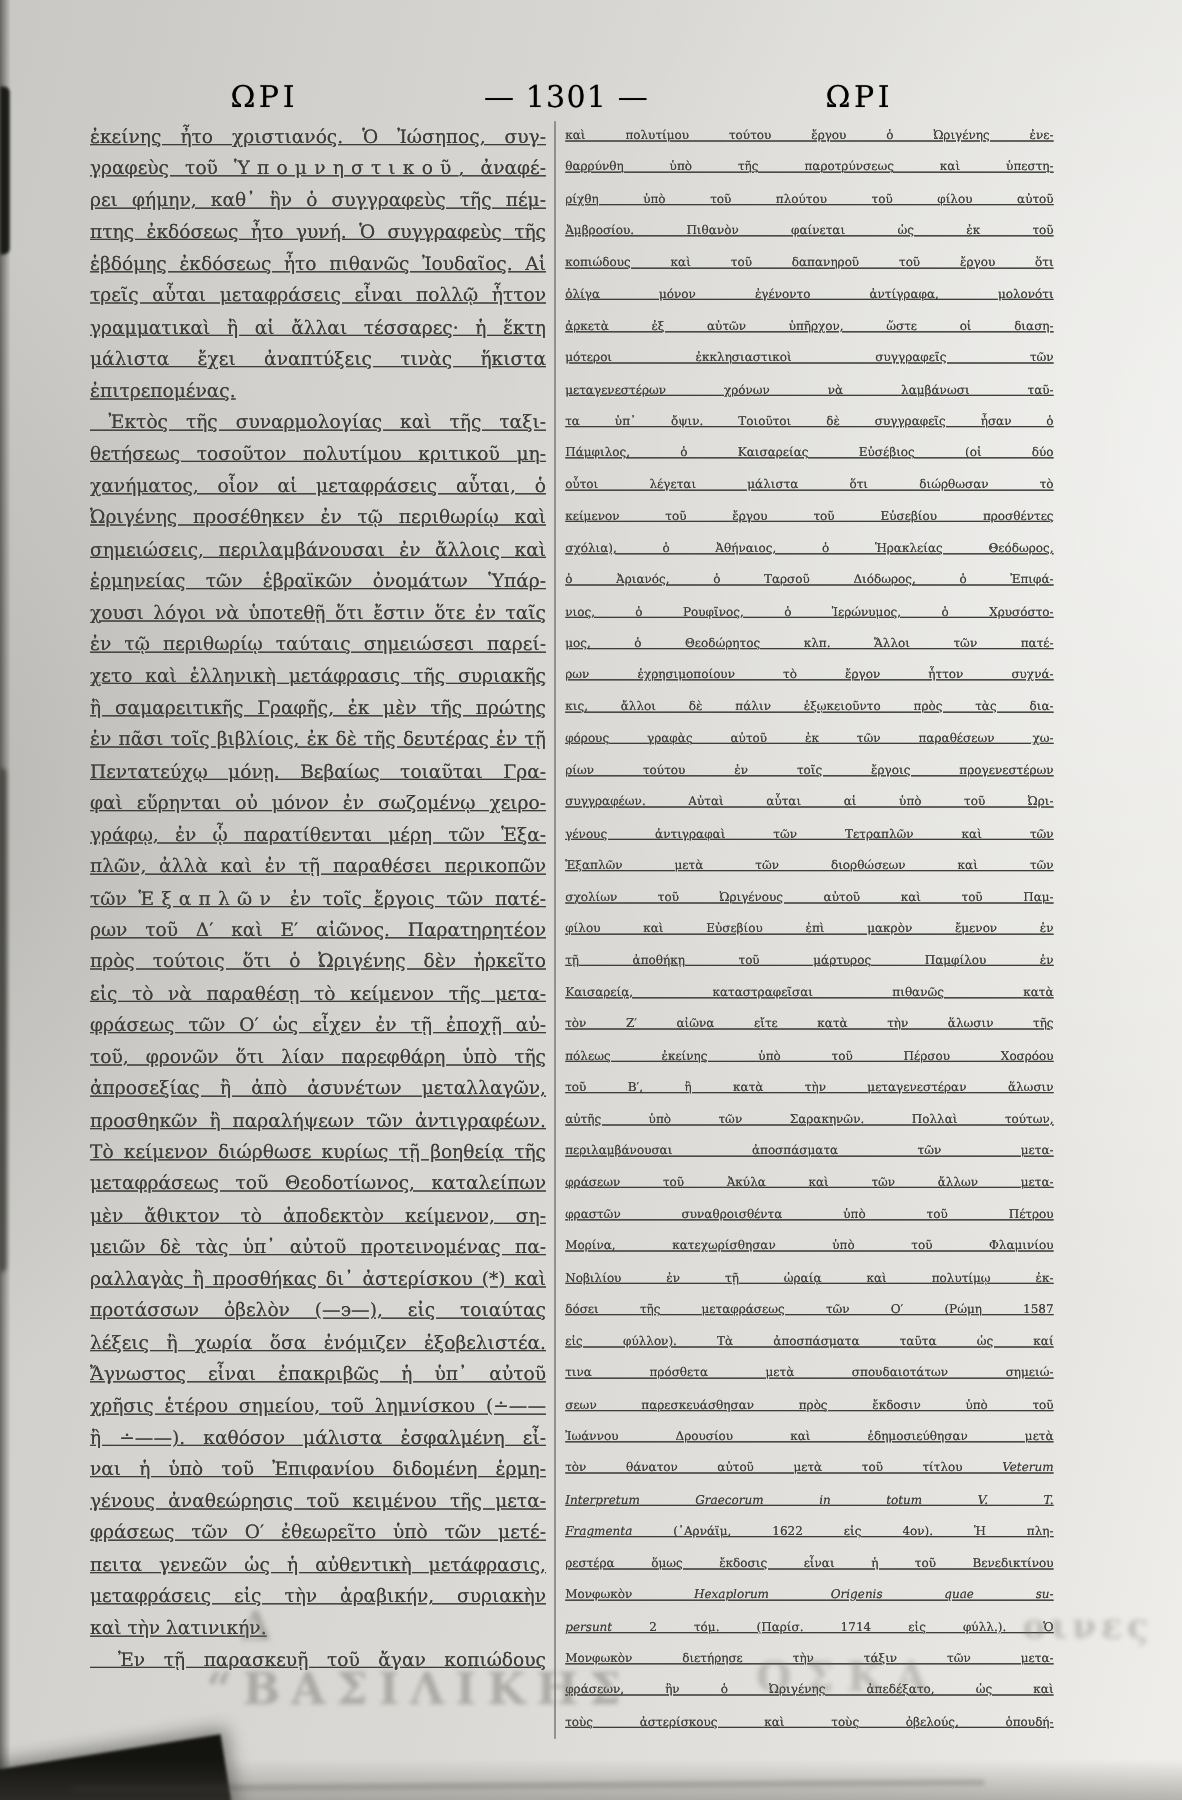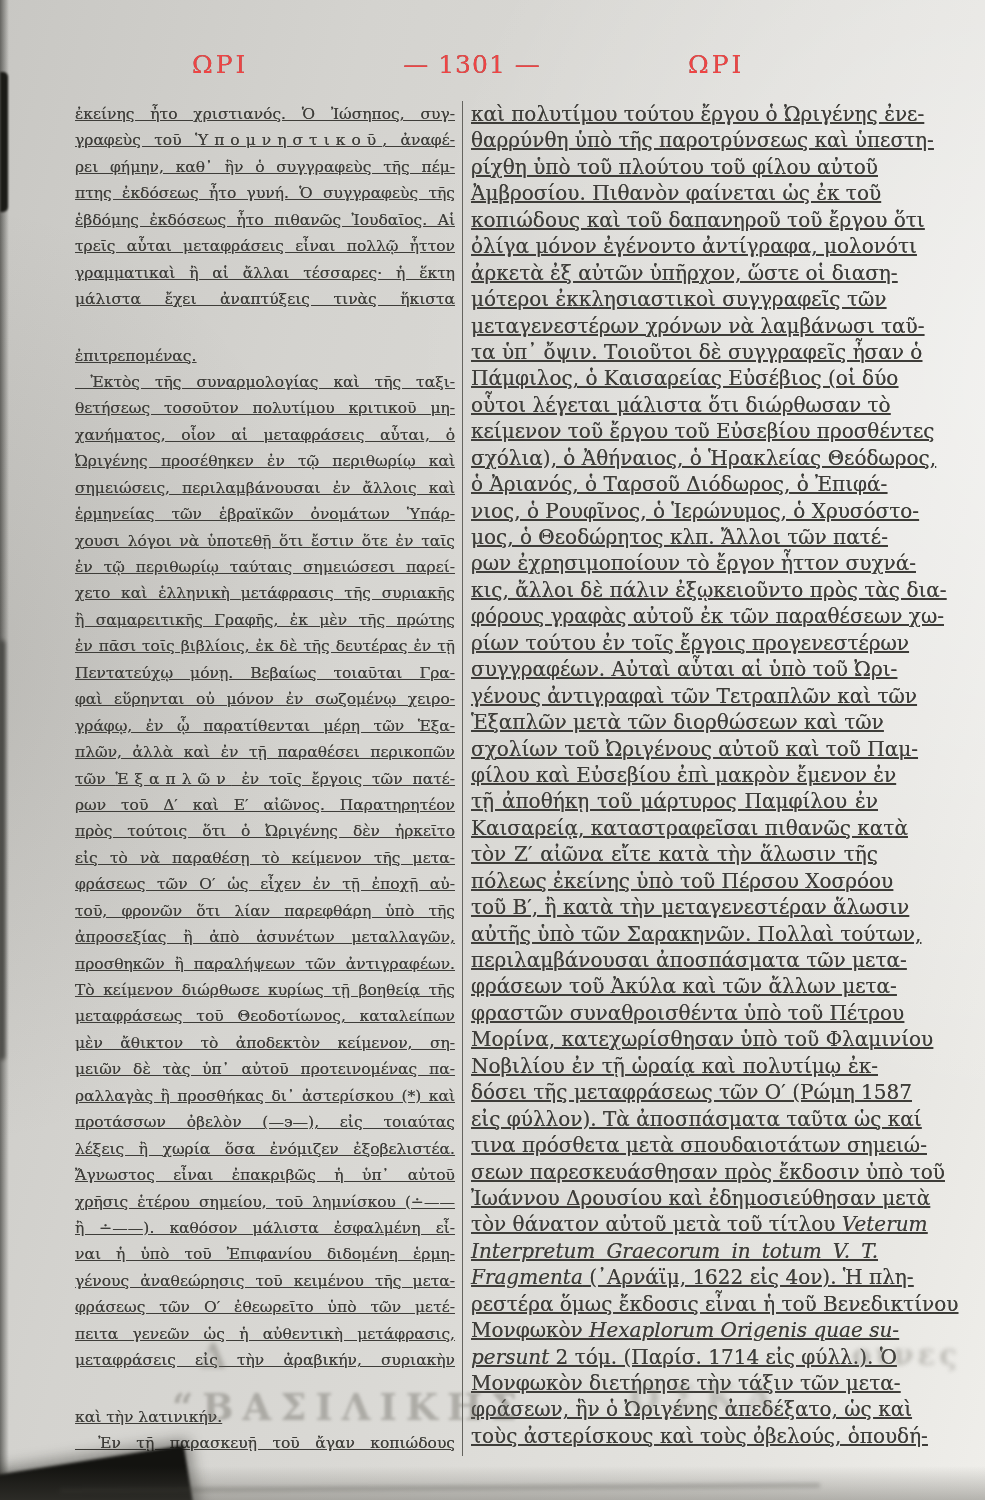--- a/index.html
+++ b/index.html
@@ -8,39 +8,39 @@
     font-family:"DejaVu Serif", serif;
     color:#3e3d39;
     background:
       radial-gradient(120% 90% at 108% 25%, rgba(255,255,255,.55), rgba(255,255,255,0) 55%),
       radial-gradient(90% 70% at -5% 45%, rgba(70,68,62,.14), rgba(70,68,62,0) 45%),
       linear-gradient(103deg,#c8c7c3 0%,#d4d3cf 28%,#dad9d5 52%,#e5e4e0 82%,#efeeea 100%);
   }
   .page{position:absolute;inset:0;}
 
   
-  .hdr{position:absolute;top:50px;font-size:25px;letter-spacing:3px;color:#ef4444;
+  .hdr{position:absolute;top:66px;font-size:25px;letter-spacing:3px;color:#000000;
        text-shadow:0 0 .6px rgba(70,69,64,.8);}
   .hdr-left{left:192px;}
   .hdr-center{left:394px;width:156px;text-align:center;letter-spacing:1px;}
   .hdr-right{left:688px;}
 
   
   .cols{position:absolute;left:75px;top:101px;width:803px;display:flex;
         filter:blur(.25px);text-decoration:underline;}
   .col{box-sizing:border-box;}
   .col-left{width:388px;padding-right:7px;border-right:1px solid #64635e;}
   .col-right{width:415px;padding-left:8px;}
   .line{height:26.45px;line-height:26.45px;
         text-align:justify;text-align-last:justify;
         white-space:nowrap;
         text-shadow:0 0 .5px rgba(62,61,57,.75);}
   .col-left .line{font-size:15.5px;}
-  .col-right .line{font-size:20px;}
-  .line.no-just{text-align-last:left;margin-top:30px;}
+  .col-right .line{font-size:10px;}
+  .line.no-just{text-align-last:left;}
   .sp{letter-spacing:6px;}
   i{font-style:italic;}
 
   
   .left-strip{position:absolute;left:0;top:0;width:9px;height:100%;
       background:linear-gradient(to right,rgba(20,20,16,.55),rgba(20,20,16,0));
       pointer-events:none;}
   .left-notch{position:absolute;left:0;top:72px;width:8px;height:140px;background:#1b1b17;
       border-radius:0 5px 5px 0;filter:blur(1.2px);}
   .left-notch2{position:absolute;left:0;top:640px;width:5px;height:420px;background:#2a2a25;

